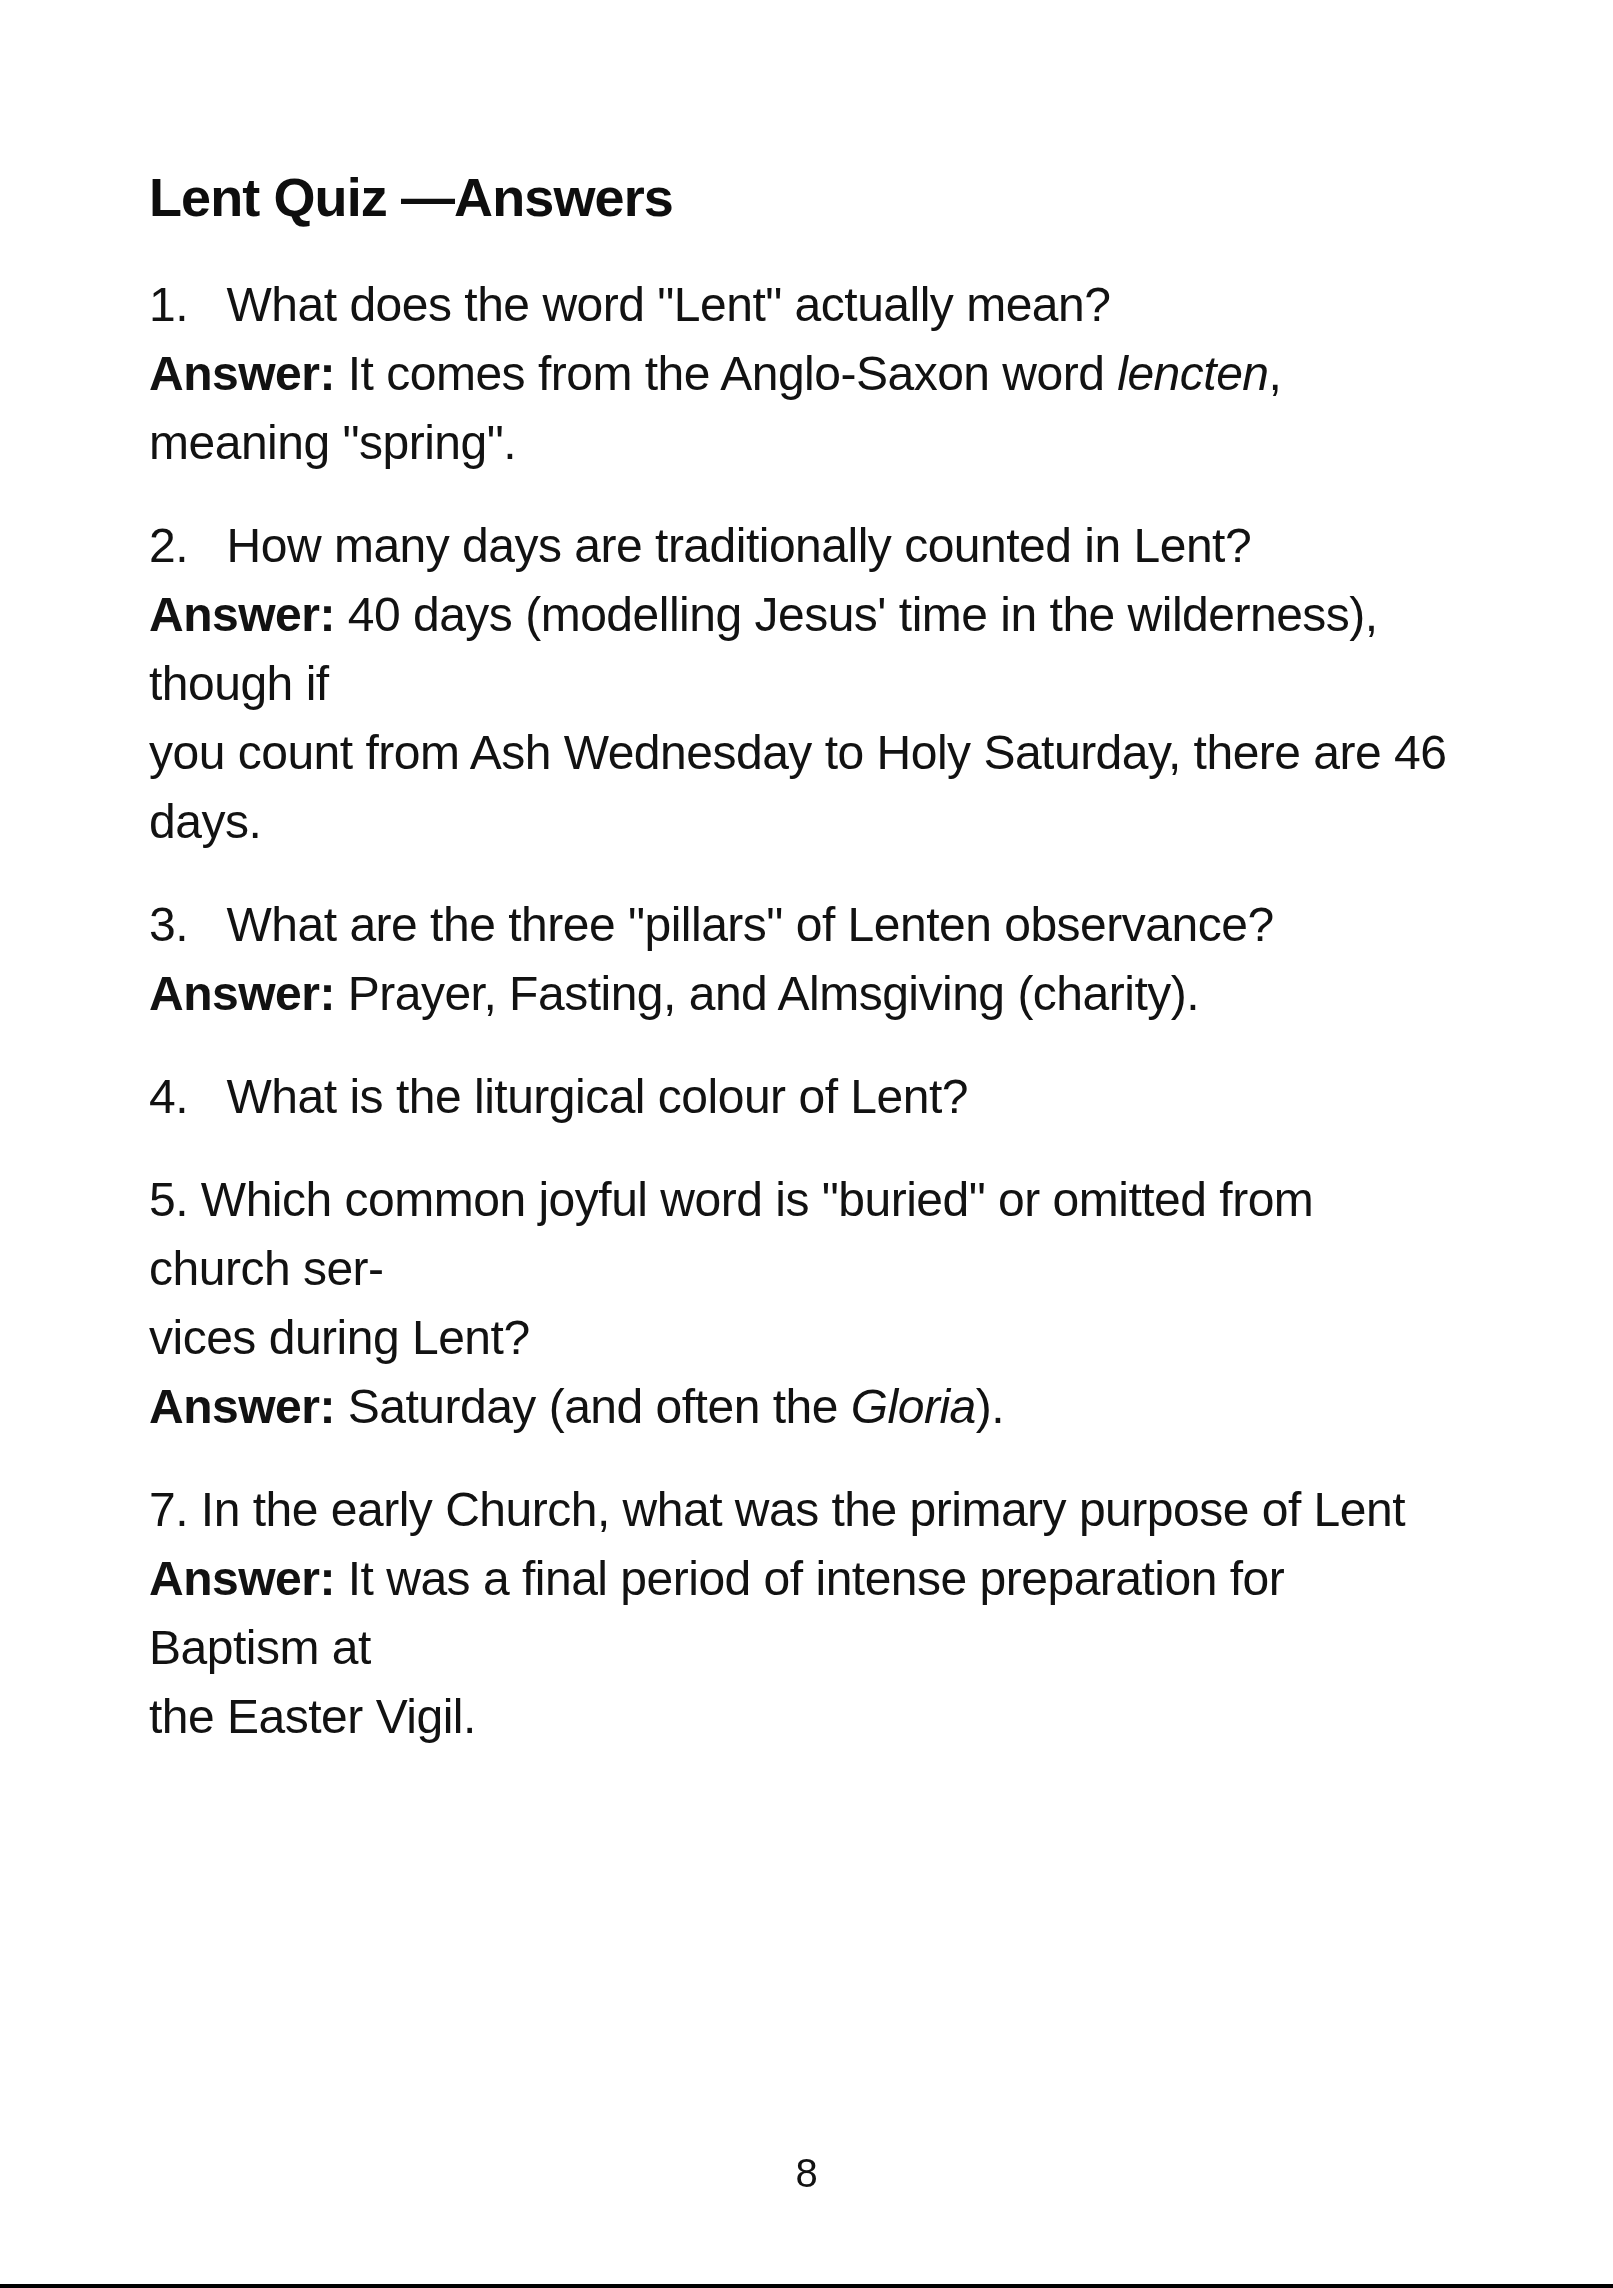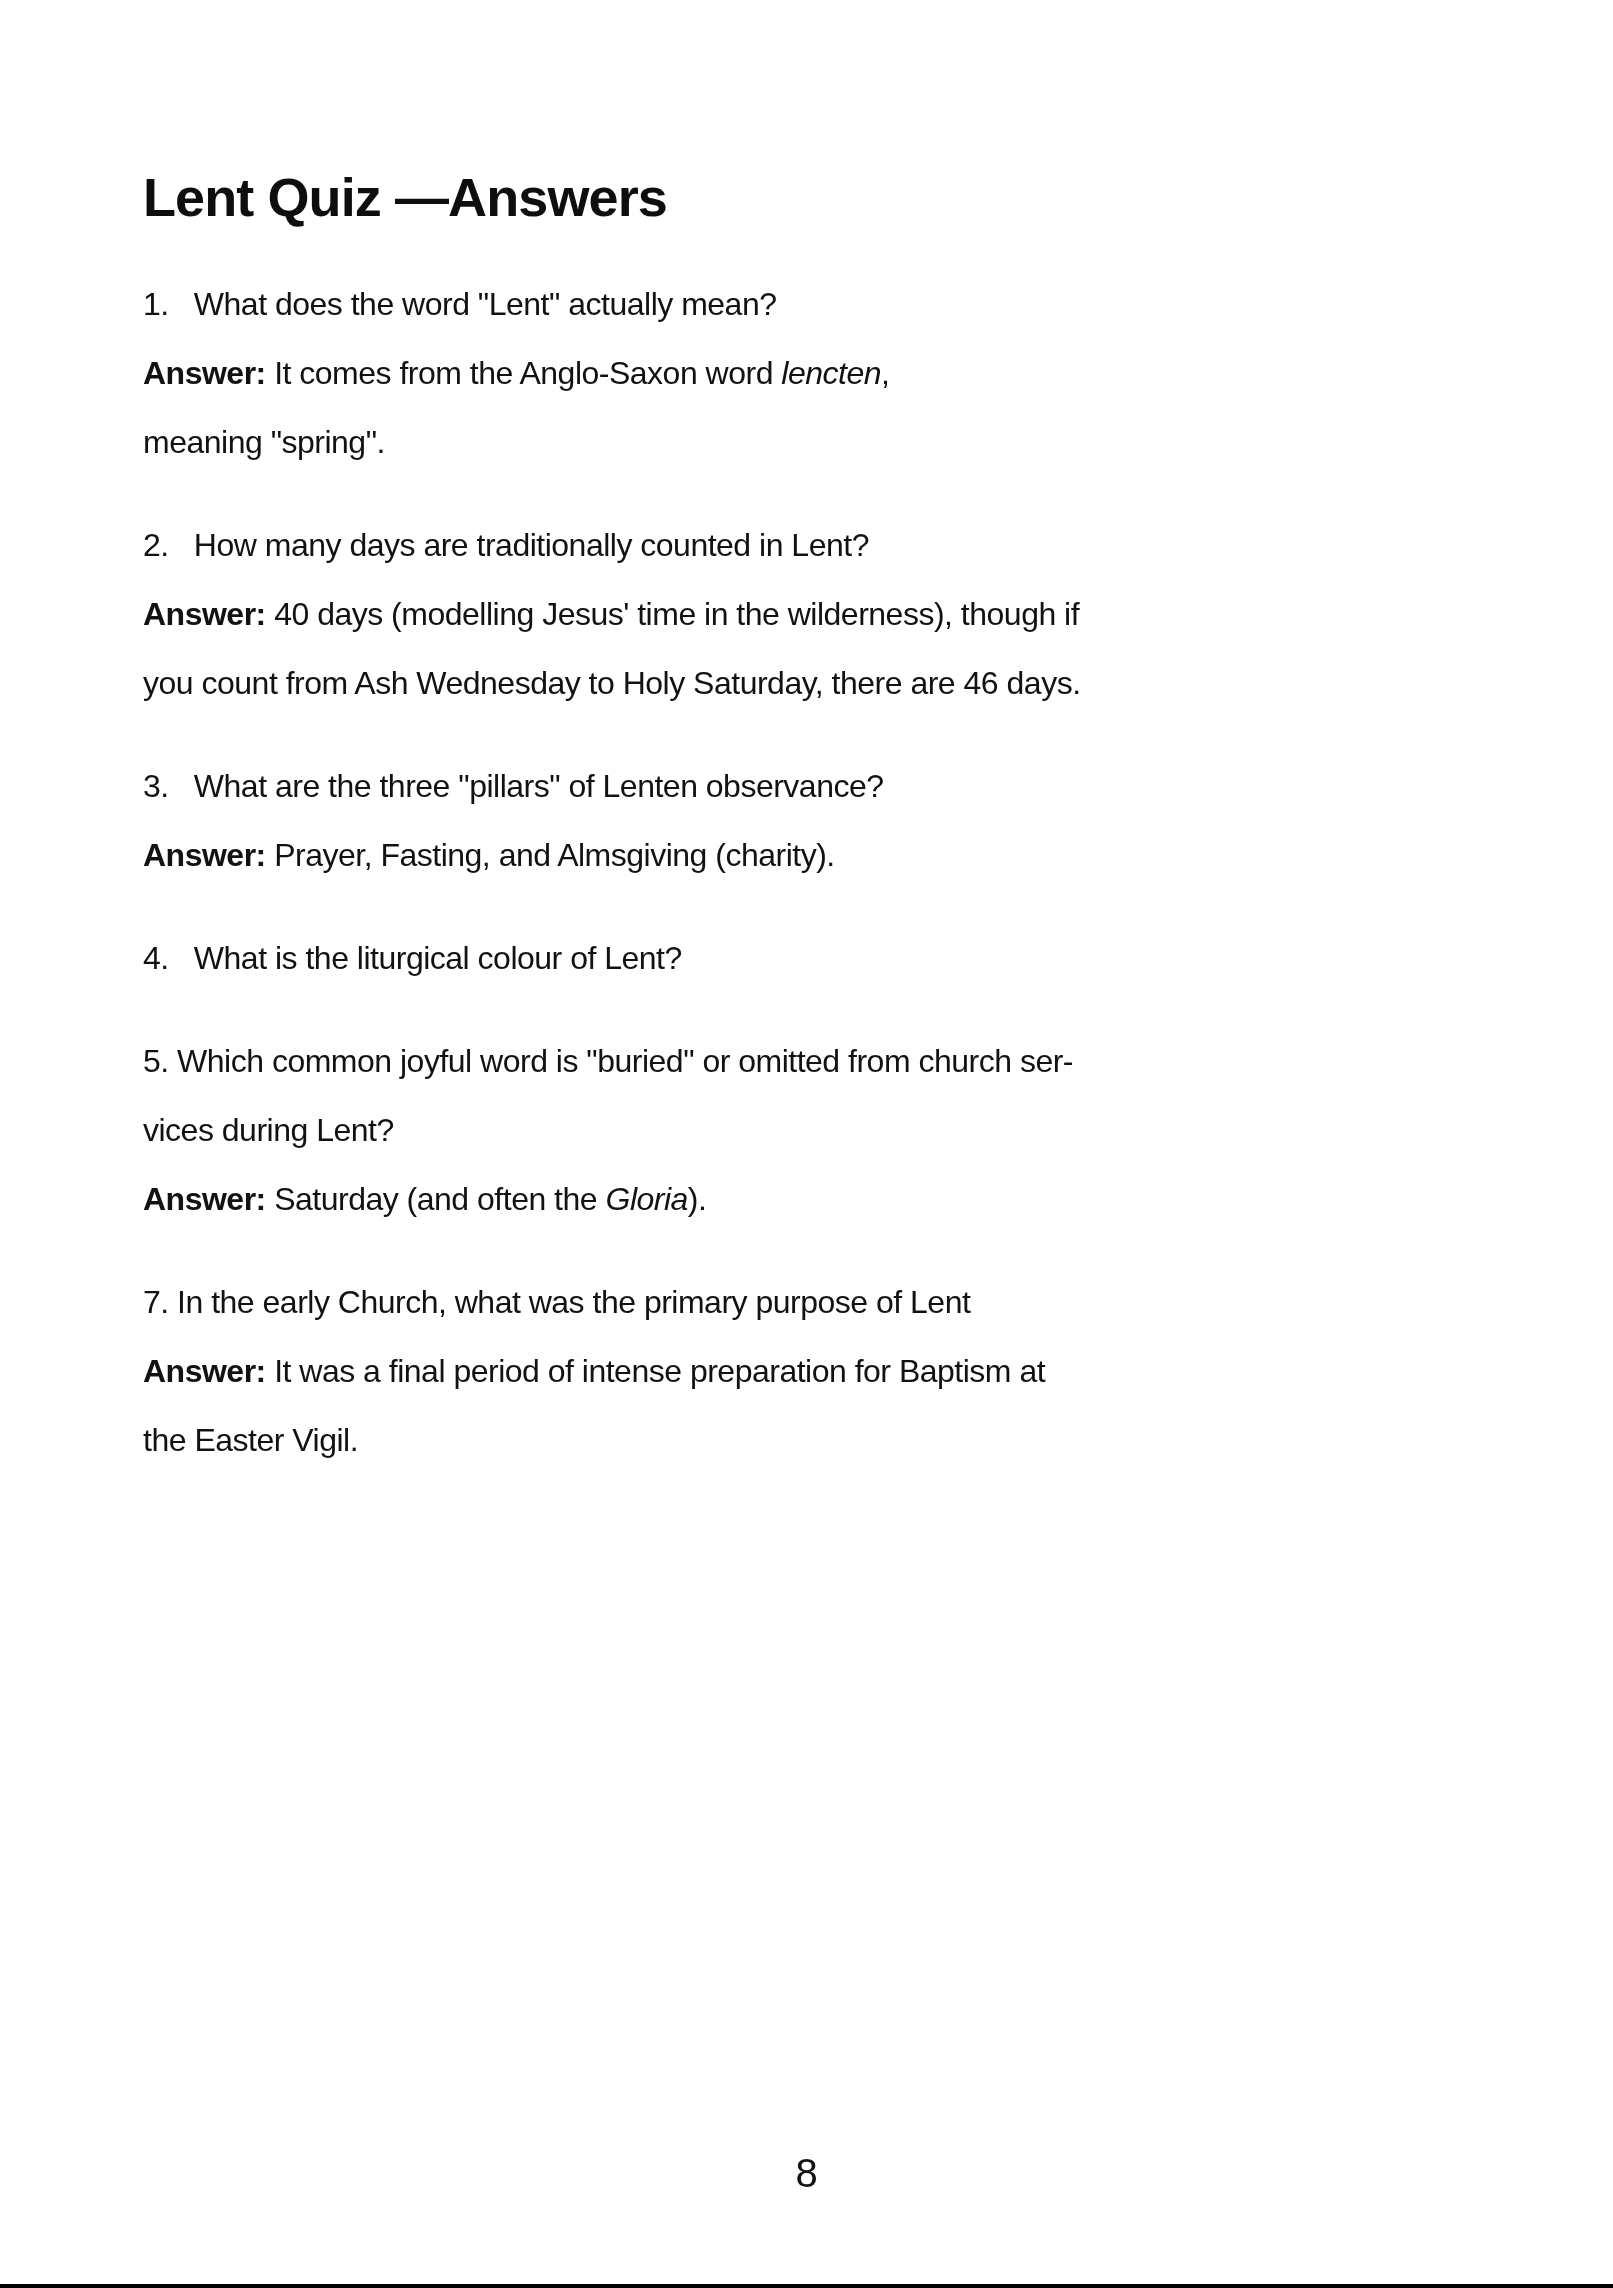--- a/index.html
+++ b/index.html
@@ -11,39 +11,39 @@
     width: 1613px;
     height: 2289px;
     position: relative;
     overflow: hidden;
     font-family: "Liberation Sans", sans-serif;
     color: #121212;
   }
   .content {
     position: absolute;
     top: 0;
-    left: 143px;
+    left: 149px;
     width: 1311px;
   }
   .doc-title {
     margin-top: 169px;
     font-size: 54px;
     font-weight: bold;
     line-height: 57px;
     letter-spacing: -0.9px;
     color: #0e0e0e;
   }
   .qa-list {
     margin-top: 44px;
   }
   .qa {
     margin-bottom: 34px;
   }
   .q, .a {
-    font-size: 32px;
+    font-size: 48px;
     line-height: 69px;
     white-space: pre-wrap;
     letter-spacing: -0.5px;
   }
   .b {
     font-weight: bold;
   }
   .i {
     font-style: italic;
   }

